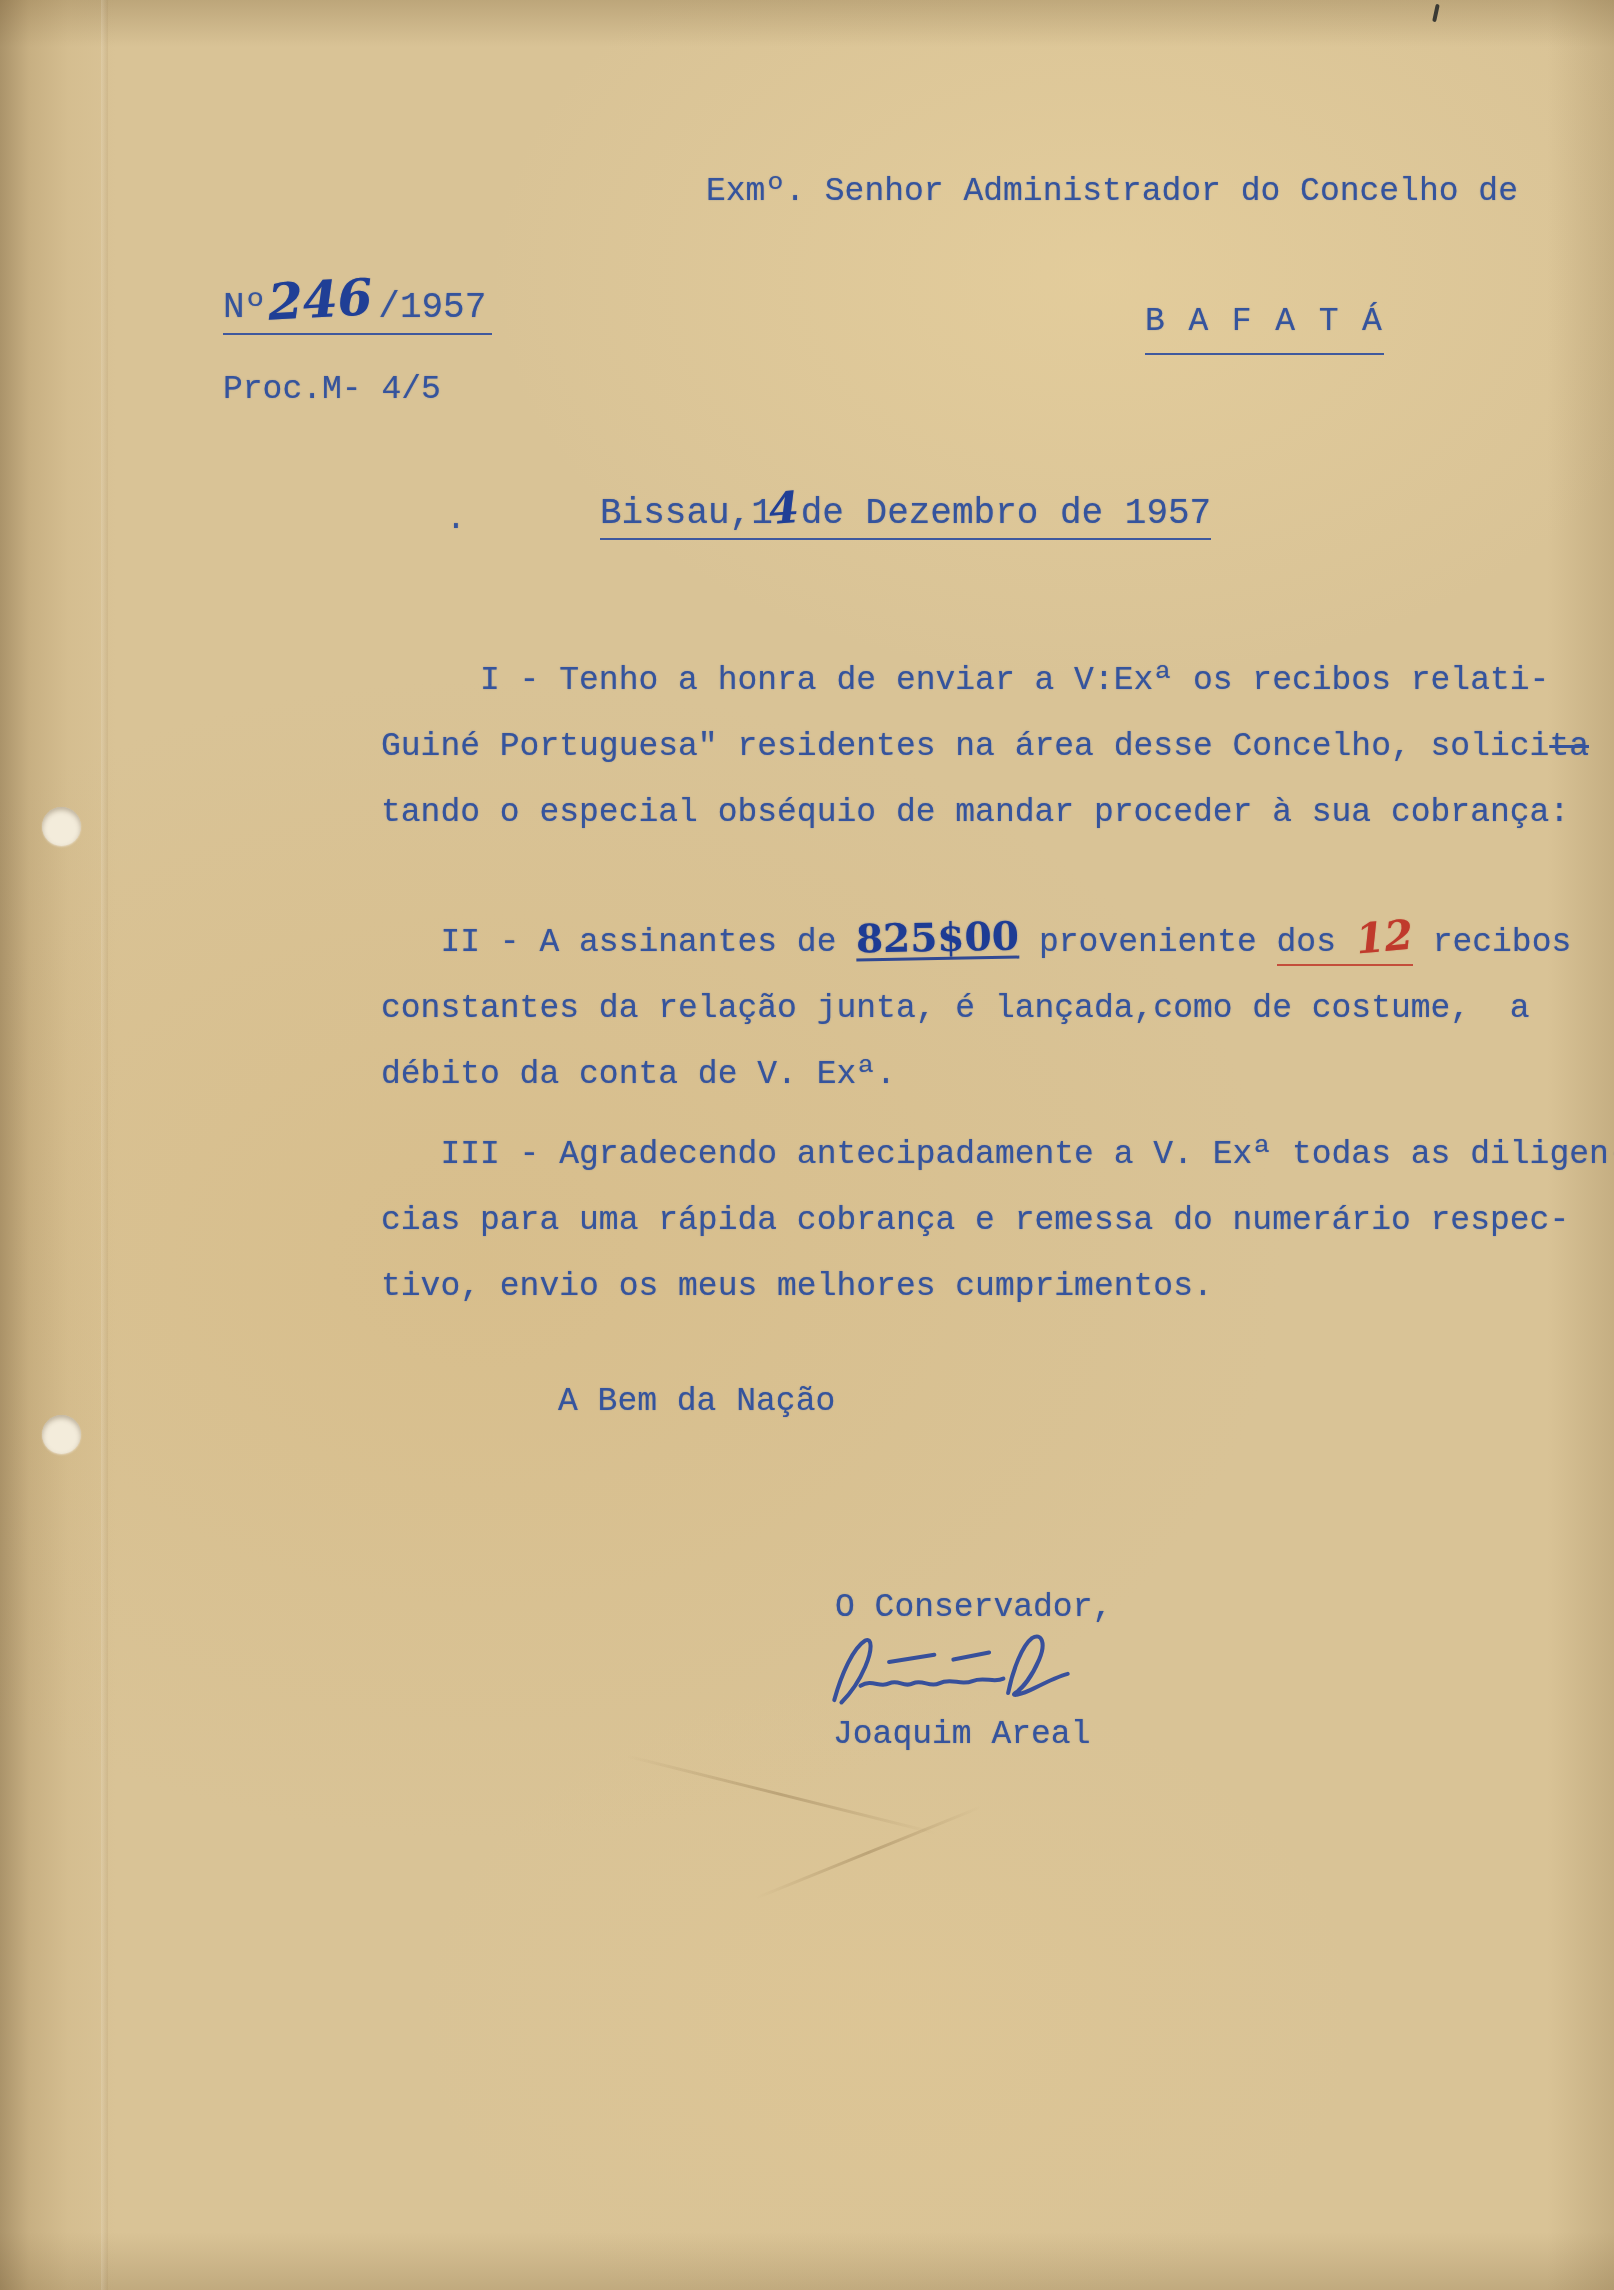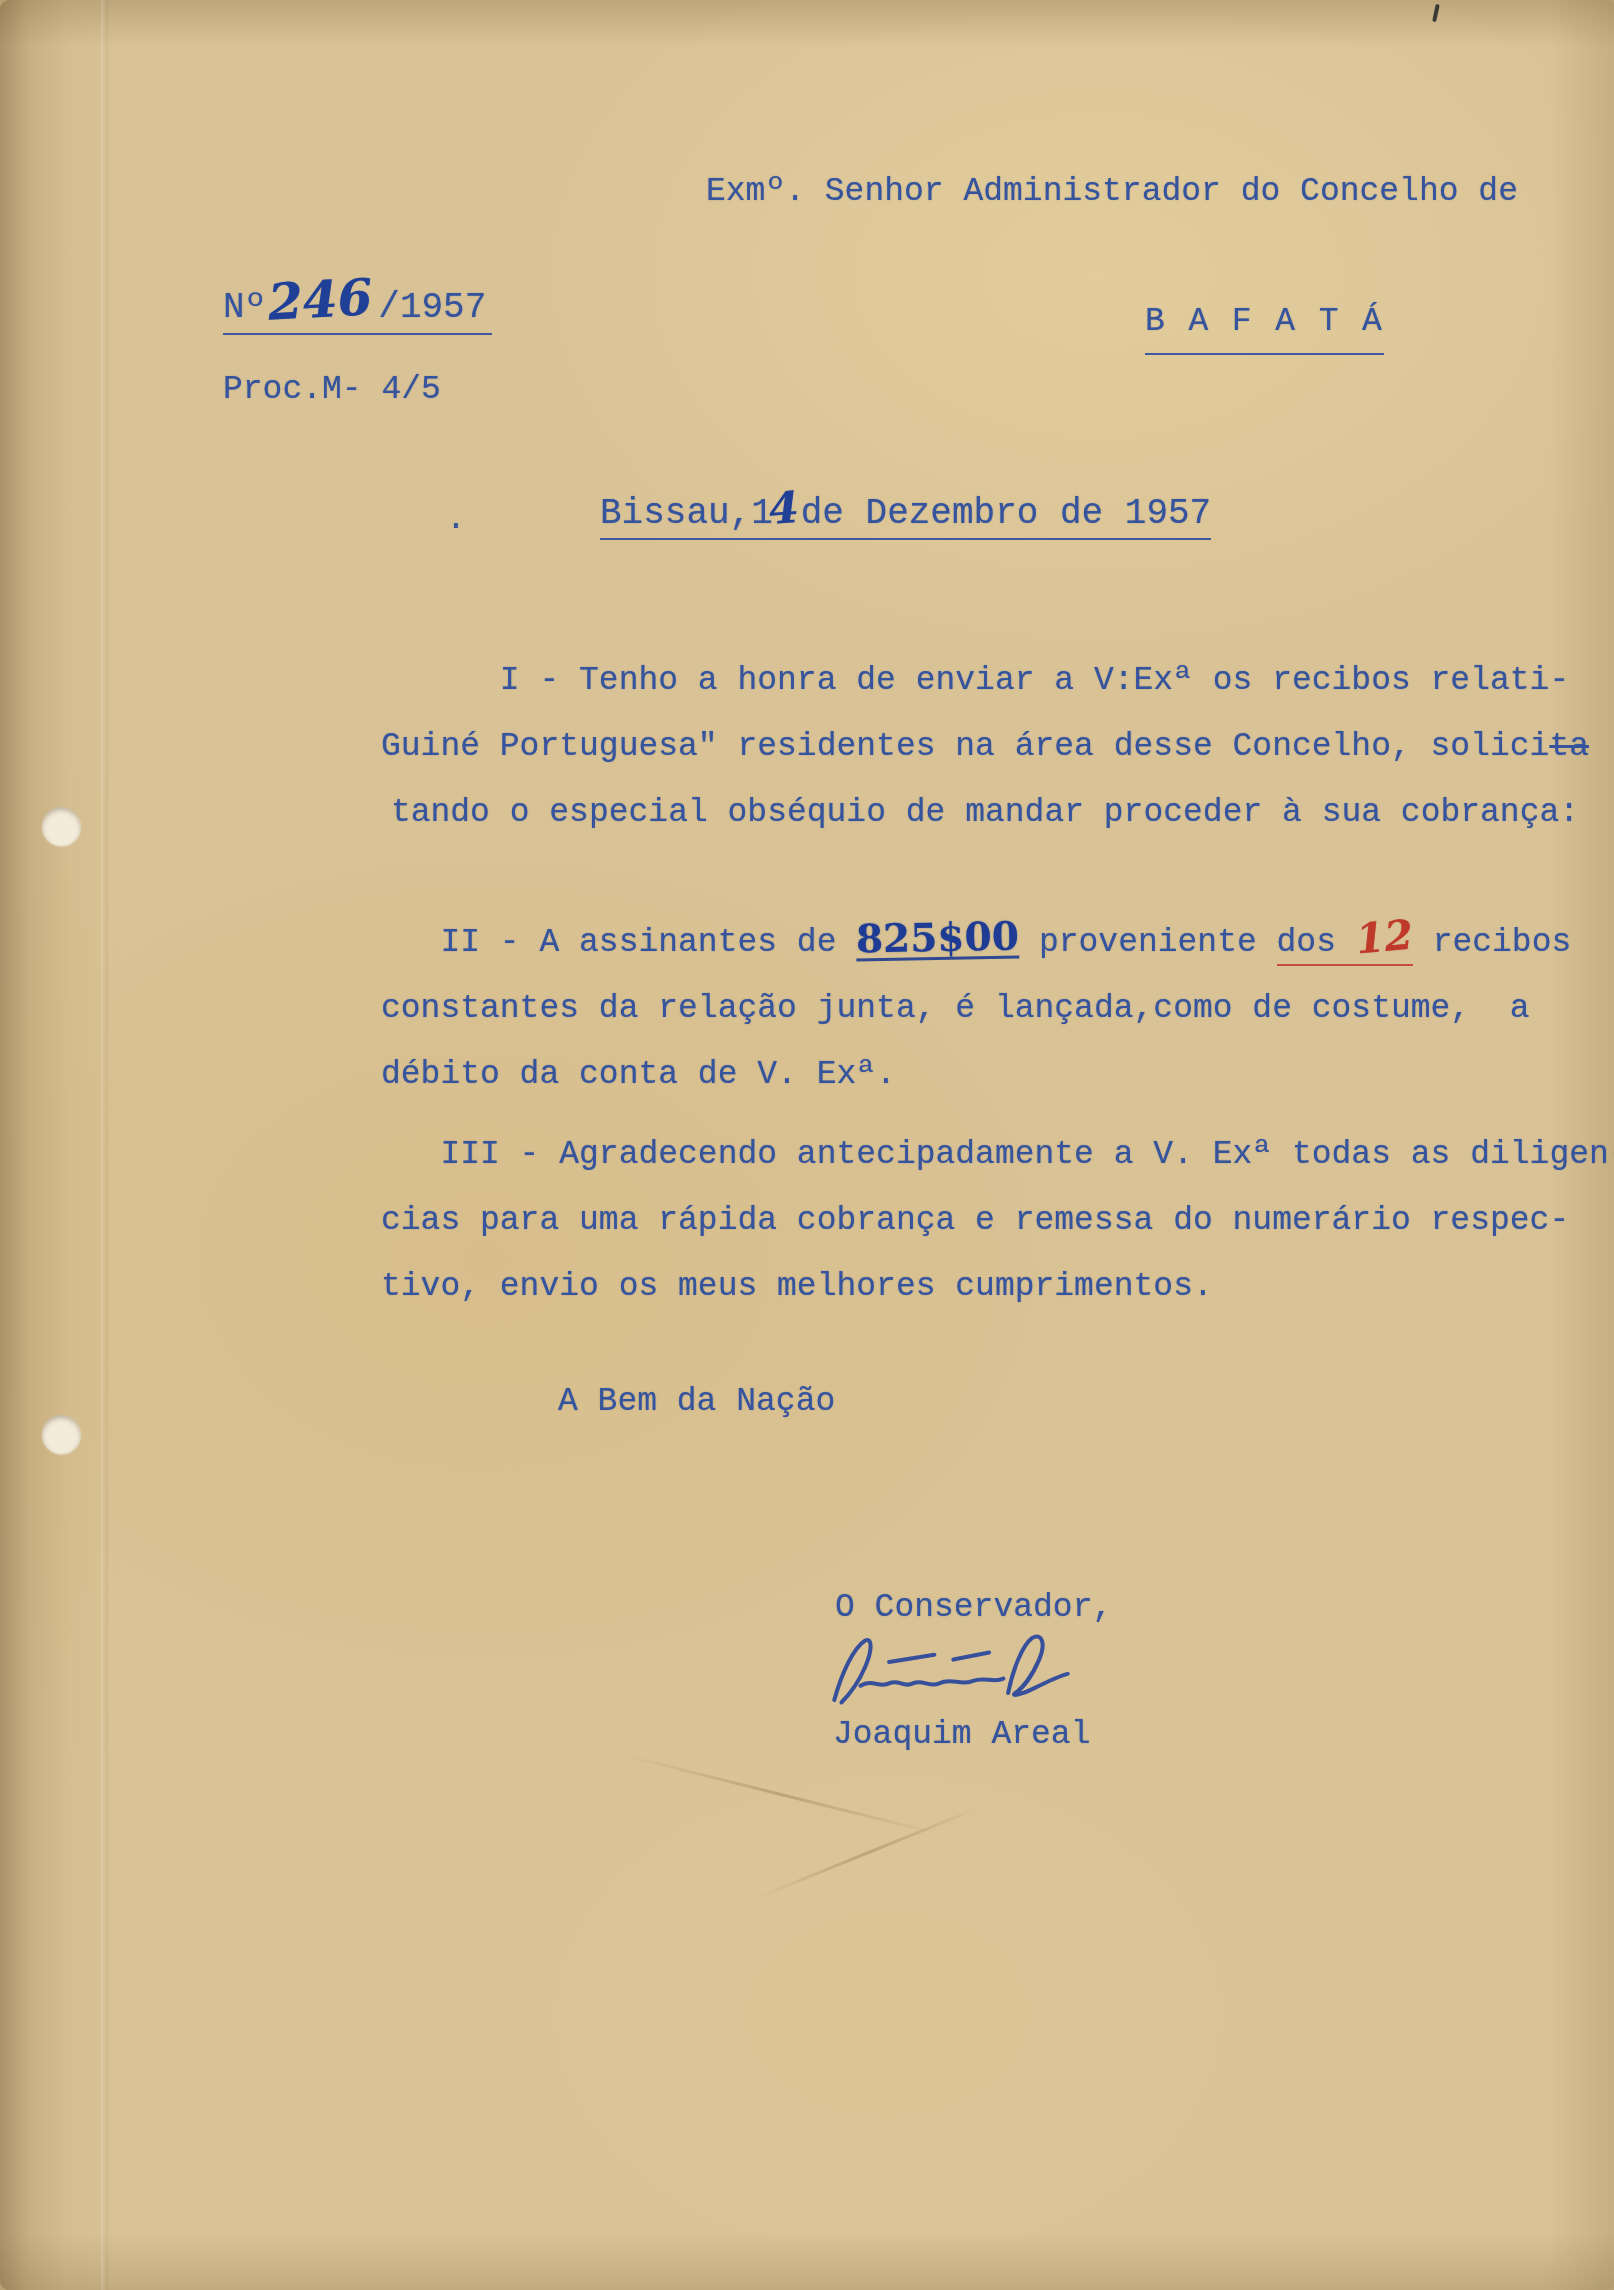--- a/index.html
+++ b/index.html
@@ -20,21 +20,20 @@
     overflow: hidden;
     background:
       linear-gradient(90deg, rgba(100,75,40,0.40) 0px, rgba(135,105,60,0.22) 29px, rgba(180,150,100,0.12) 68px, rgba(0,0,0,0) 116px),
       linear-gradient(180deg, rgba(115,90,50,0.28) 0px, rgba(0,0,0,0) 47px),
       linear-gradient(270deg, rgba(115,90,50,0.20) 0px, rgba(0,0,0,0) 68px),
       linear-gradient(0deg, rgba(115,90,50,0.24) 0px, rgba(0,0,0,0) 58px),
       radial-gradient(873px 582px at 68% 12%, rgba(235,212,160,0.55), rgba(0,0,0,0) 70%),
       radial-gradient(1067px 776px at 30% 55%, rgba(214,184,128,0.45), rgba(0,0,0,0) 75%),
       radial-gradient(679px 485px at 55% 88%, rgba(226,200,148,0.40), rgba(0,0,0,0) 70%),
       #d9c396;
-    border-radius: 9px;
   }
   .fold-line {
     position: absolute;
     left: 101px; top: 0;
     width: 6.8px; height: 100%;
     background: linear-gradient(90deg, rgba(255,255,255,0.30), rgba(120,90,50,0.20));
     opacity: 0.5;
   }
   .hole {
     position: absolute;
@@ -109,21 +108,21 @@
   .date-digit {
     display: inline-block;
     font-size: 43px;
     line-height: 29px;
     transform: rotate(-4deg);
     margin-left: -3.9px;
     margin-right: 1.9px;
   }
   .stray-dot { left: 446px; top: 508px; }
 
-  .p1 { top: 648px; text-align: center; }
+  .p1 { top: 648px; }
   .p2 { top: 910px; }
   .p3 { top: 1122px; }
 
   .strike {
     text-decoration: line-through;
     text-decoration-thickness: 2.9px;
   }
   .amount {
     display: inline-block;
     font-family: "DejaVu Serif", serif;

